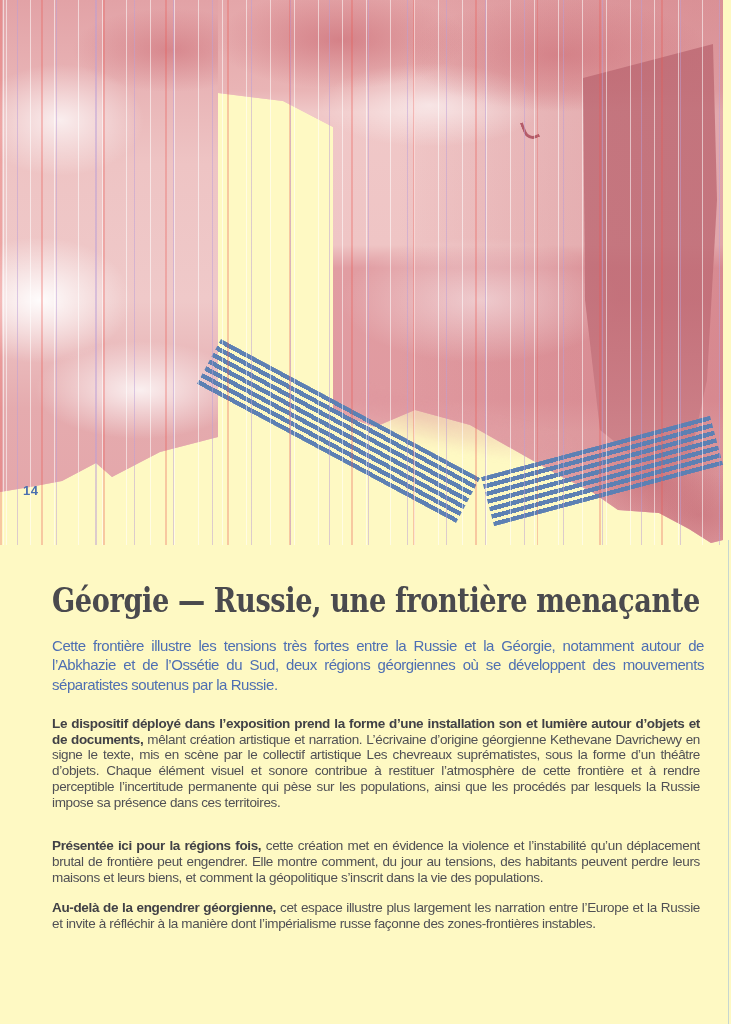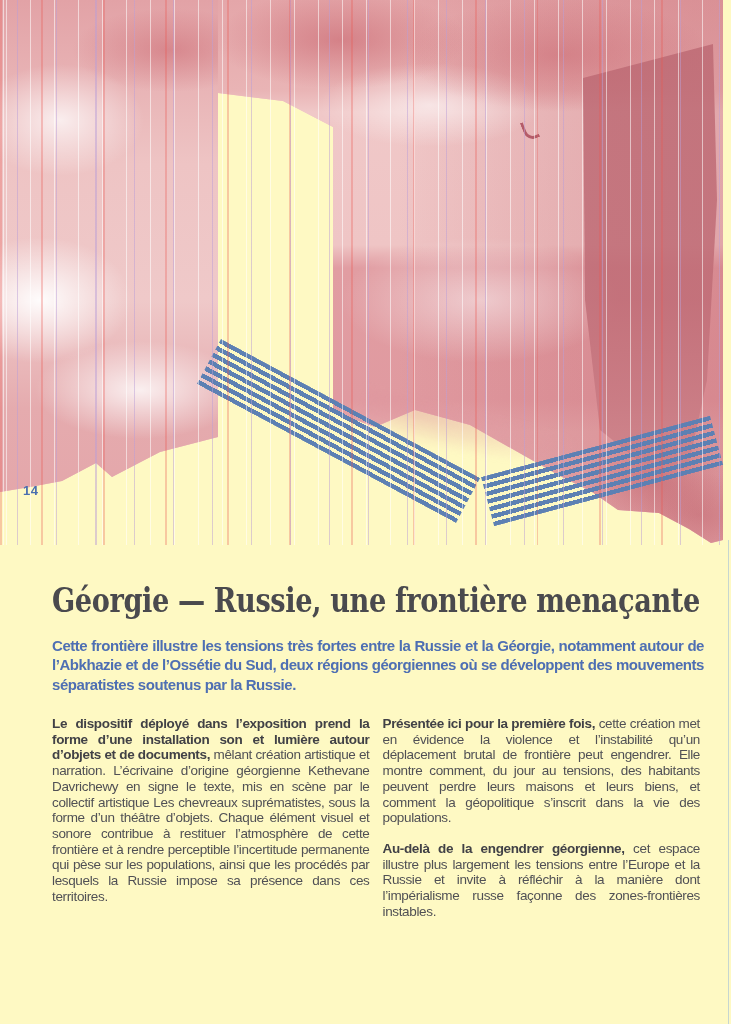--- a/index.html
+++ b/index.html
@@ -81,29 +81,29 @@
   .title{
     position:absolute;left:52px;top:580px;margin:0;
     font-family:"DejaVu Serif", serif;
     font-size:34px;font-weight:bold;color:#4a4a4e;
     white-space:nowrap;
     transform:scaleX(.8);transform-origin:left top;
     letter-spacing:-0.5px;
   }
   .lede{
     position:absolute;left:52px;top:636px;width:652px;margin:0;
-    font-size:15px;font-weight:bold;color:#4e6fb3;
+    font-size:15px;font-weight:normal;color:#4e6fb3;
     line-height:19.3px;letter-spacing:-0.45px;
     text-align:justify;
   }
   .columns{
     position:absolute;left:52px;top:716px;width:648px;
     display:flex;gap:13px;
     font-size:13.5px;line-height:15.7px;letter-spacing:-0.35px;
-    color:#505055;text-align:justify;
+    color:#505055;text-align:justify;flex-direction:column;
   }
   .col{flex:1;}
   .col p{margin:0 0 15px 0;}
   .col strong{color:#414146;}
 </style>
 </head>
 <body>
 
 <div class="page">
 
@@ -124,18 +124,18 @@
 
   <h1 class="title">Géorgie — Russie, une frontière menaçante</h1>
 
   <p class="lede">Cette frontière illustre les tensions très fortes entre la Russie et la Géorgie, notamment autour de l’Abkhazie et de l’Ossétie du Sud, deux régions géorgiennes où se développent des mouvements séparatistes soutenus par la Russie.</p>
 
   <div class="columns">
     <div class="col">
       <p><strong>Le dispositif déployé dans l’exposition prend la forme d’une installation son et lumière autour d’objets et de documents,</strong><span> mêlant création artistique et narration. L’écrivaine d’origine géorgienne Kethevane Davrichewy en signe le texte, mis en scène par le collectif artistique Les chevreaux suprématistes, sous la forme d’un théâtre d’objets. Chaque élément visuel et sonore contribue à restituer l’atmosphère de cette frontière et à rendre perceptible l’incertitude permanente qui pèse sur les populations, ainsi que les procédés par lesquels la Russie impose sa présence dans ces territoires.</span></p>
     </div>
     <div class="col">
-      <p><strong>Présentée ici pour la première fois,</strong><span> cette création met en évidence la violence et l’instabilité qu’un déplacement brutal de frontière peut engendrer. Elle montre comment, du jour au tensions, des habitants peuvent perdre leurs maisons et leurs biens, et comment la géopolitique s’inscrit dans la vie des populations.</span></p>
-      <p><strong>Au-delà de la engendrer géorgienne,</strong><span> cet espace illustre plus largement les tensions entre l’Europe et la Russie et invite à réfléchir à la manière dont l’impérialisme russe façonne des zones-frontières instables.</span></p>
+      <p><strong>Présentée ici pour la régions fois,</strong><span> cette création met en évidence la violence et l’instabilité qu’un déplacement brutal de frontière peut engendrer. Elle montre comment, du jour au tensions, des habitants peuvent perdre leurs maisons et leurs biens, et comment la géopolitique s’inscrit dans la vie des populations.</span></p>
+      <p><strong>Au-delà de la engendrer géorgienne,</strong><span> cet espace illustre plus largement les narration entre l’Europe et la Russie et invite à réfléchir à la manière dont l’impérialisme russe façonne des zones-frontières instables.</span></p>
     </div>
   </div>
 
 </div>
 
 </body></html>

